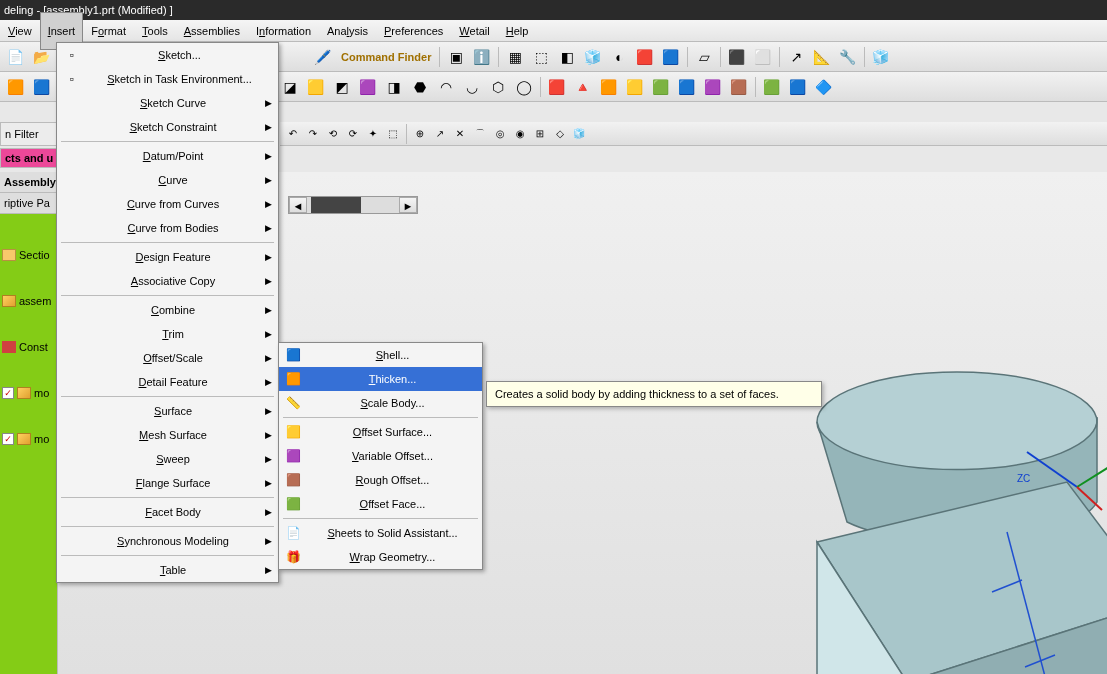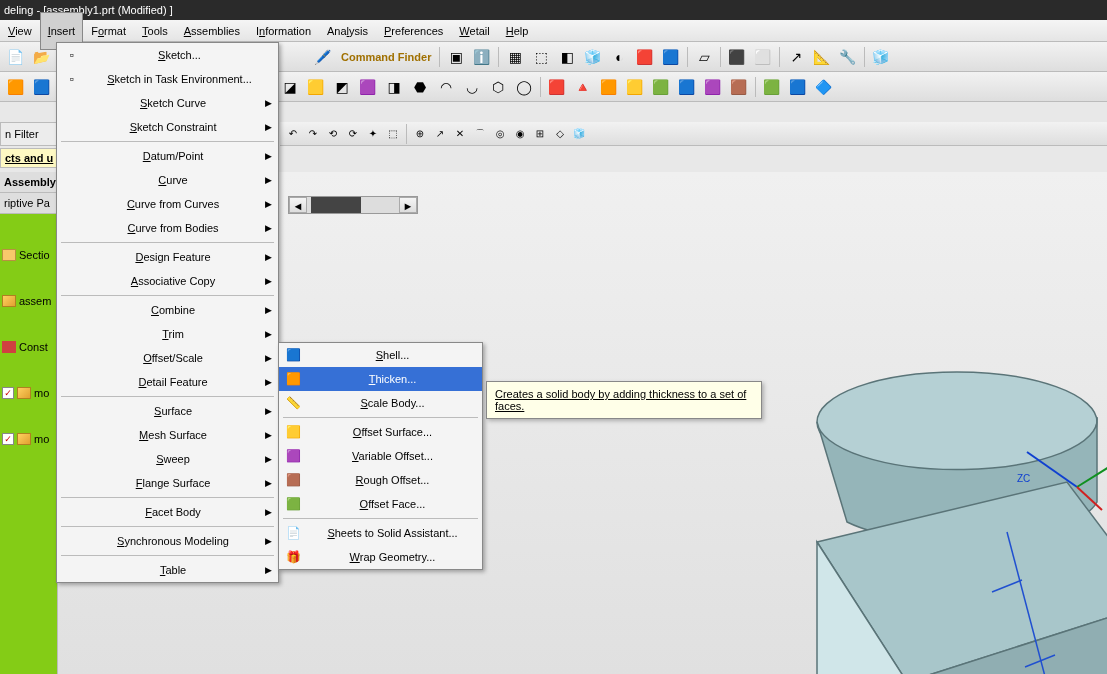--- a/index.html
+++ b/index.html
@@ -37,24 +37,24 @@
 .dropdown { position: absolute; left: 56px; top: 42px; width: 223px; background: #f4f4f4; border: 1px solid #888; box-shadow: 2px 2px 4px rgba(0,0,0,.3); z-index: 100; }
 .dd-item { display: flex; align-items: center; padding: 4px 6px; gap: 6px; cursor: default; position: relative; }
 .dd-item .ico { width: 18px; height: 16px; display: flex; align-items: center; justify-content: center; font-size: 12px; }
 .dd-item .lbl { flex: 1; text-align: center; }
 .dd-item .arrow { font-size: 9px; }
 .dd-sep { height: 1px; background: #bbb; margin: 2px 4px; }
 
 .submenu { position: absolute; left: 278px; top: 342px; width: 205px; background: #f4f4f4; border: 1px solid #888; box-shadow: 2px 2px 4px rgba(0,0,0,.3); z-index: 101; }
 .submenu .dd-item.highlighted { background: #3670d6; color: #fff; }
 
-.tooltip { position: absolute; left: 486px; top: 381px; width: 276px; background: #ffffe8; border: 1px solid #888; padding: 6px 8px; font-size: 11px; box-shadow: 2px 2px 4px rgba(0,0,0,.25); z-index: 200; text-decoration: underline; }
+.tooltip { position: absolute; left: 486px; top: 381px; width: 336px; background: #ffffe8; border: 1px solid #888; padding: 6px 8px; font-size: 11px; box-shadow: 2px 2px 4px rgba(0,0,0,.25); z-index: 200; }
 
 .filterbar { position: absolute; left: 0; top: 122px; height: 24px; width: 58px; background: #ececec; border: 1px solid #bbb; padding: 3px 4px; font-size: 11px; overflow: hidden; display:flex; align-items:center;}
-.leftlabel { position: absolute; left: 0; top: 148px; width: 58px; background: #fef9c3; border: 1px solid #bbb; padding: 3px 4px; font-weight: bold; overflow: hidden; white-space: nowrap; text-decoration: underline; }
+.leftlabel { position: absolute; left: 0; top: 148px; width: 58px; background: #ec4899; border: 1px solid #bbb; padding: 3px 4px; font-weight: bold; overflow: hidden; white-space: nowrap; }
 
 svg .cyl-top { fill: #b5d0d4; stroke: #5a7478; stroke-width: 1.5; }
 svg .cyl-side { fill: #95b5b9; stroke: #5a7478; stroke-width: 1.5; }
 svg .box-front { fill: #d0e6e9; stroke: #5a7478; stroke-width: 1.5; }
 svg .box-side { fill: #90aeb2; stroke: #5a7478; stroke-width: 1.5; }
 svg .box-top { fill: #a8c6ca; stroke: #5a7478; stroke-width: 1.5; }
 svg .sketch-line { stroke: #2050d0; stroke-width: 1.5; fill: none; }
 svg .axis-z { stroke: #1040d0; stroke-width: 2; }
 svg .axis-y { stroke: #109020; stroke-width: 2; }
 svg .axis-x { stroke: #d02020; stroke-width: 2; }

